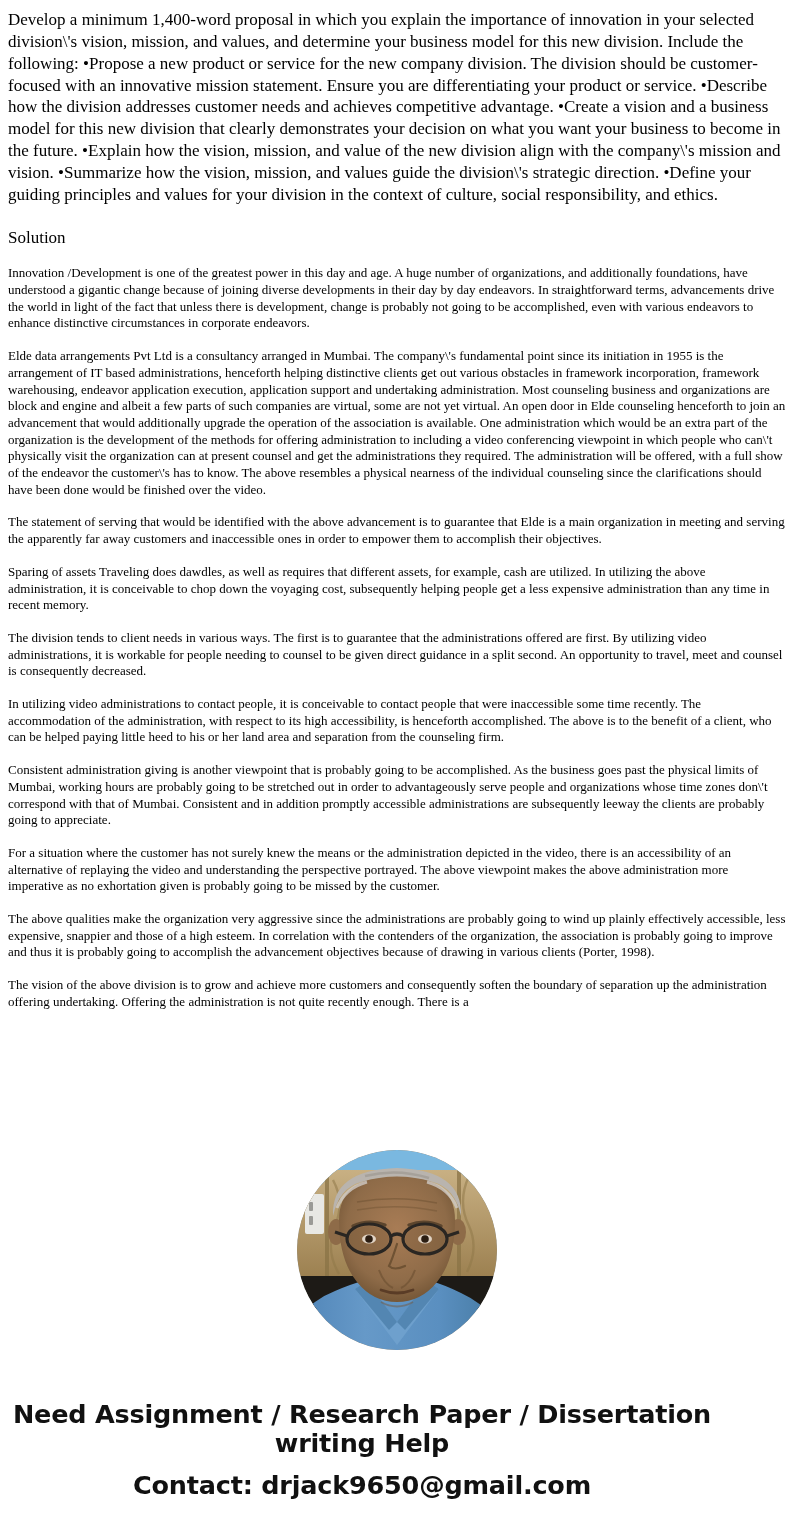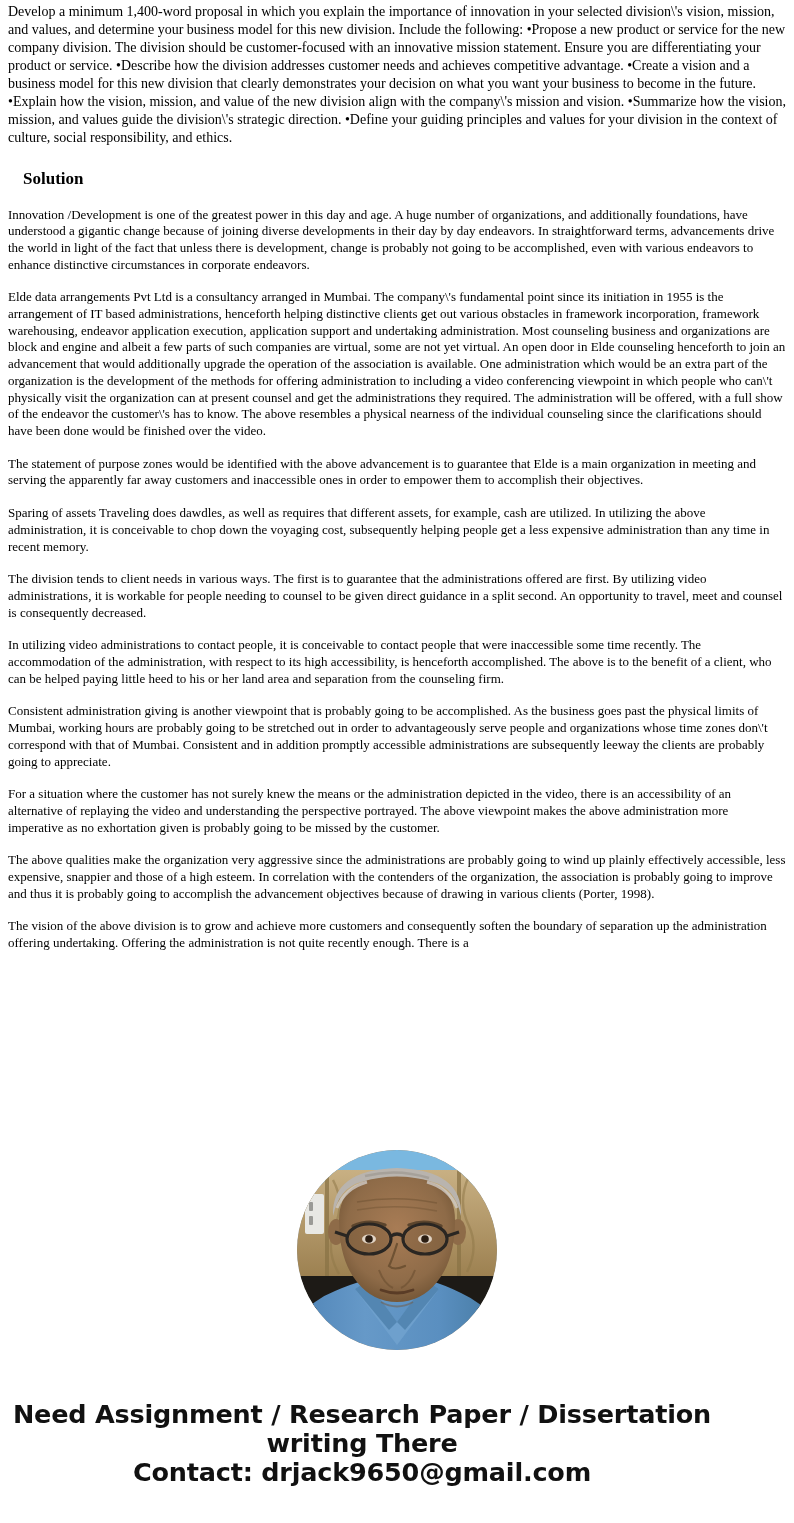--- a/index.html
+++ b/index.html
@@ -26,32 +26,32 @@
     height: 1122px;
     overflow: hidden;
   }
   .doc-inner {
     padding: 0 8px 0 8px;
     box-sizing: border-box;
     width: 794px;
   }
 
   .question-block {
-    font-size: 14px;
+    font-size: 17px;
     line-height: 1.285;
     text-align: left;
     margin: 0;
-    padding-top: 3px;
+    padding-top: 9px;
   }
 
   h2.solution-heading {
     font-family: "Liberation Serif", "DejaVu Serif", serif;
     font-size: 17px;
-    font-weight: bold;
-    margin: 23px 0 18px 15px;
+    font-weight: normal;
+    margin: 23px 0 18px 0;
     line-height: 1.1;
   }
 
   p.body-para {
     font-size: 13px;
     line-height: 1.285;
     margin: 0 0 16px 0;
     text-align: left;
   }
   p.body-para:last-child {
@@ -94,35 +94,35 @@
     font-weight: bold;
     color: #111111;
     line-height: 1.12;
   }
   .promo .promo-line {
     font-size: 25.5px;
     letter-spacing: -0.2px;
     display: block;
   }
   .promo .promo-line-1 { padding: 0 6px; }
-  .promo .promo-line-3 { margin-top: 1px; }
+  .promo .promo-line-3 { margin-top: 14px; }
 </style>
 </head>
 <body>
 
 <div class="doc-scroll">
   <div class="doc-inner">
 
     <p class="question-block">Develop a minimum 1,400-word proposal in which you explain the importance of innovation in your selected division\'s vision, mission, and values, and determine your business model for this new division. Include the following: •Propose a new product or service for the new company division. The division should be customer-focused with an innovative mission statement. Ensure you are differentiating your product or service. •Describe how the division addresses customer needs and achieves competitive advantage. •Create a vision and a business model for this new division that clearly demonstrates your decision on what you want your business to become in the future. •Explain how the vision, mission, and value of the new division align with the company\'s mission and vision. •Summarize how the vision, mission, and values guide the division\'s strategic direction. •Define your guiding principles and values for your division in the context of culture, social responsibility, and ethics.</p>
 
     <h2 class="solution-heading">Solution</h2>
 
     <p class="body-para">Innovation /Development is one of the greatest power in this day and age. A huge number of organizations, and additionally foundations, have understood a gigantic change because of joining diverse developments in their day by day endeavors. In straightforward terms, advancements drive the world in light of the fact that unless there is development, change is probably not going to be accomplished, even with various endeavors to enhance distinctive circumstances in corporate endeavors.</p>
     <p class="body-para">Elde data arrangements Pvt Ltd is a consultancy arranged in Mumbai. The company\'s fundamental point since its initiation in 1955 is the arrangement of IT based administrations, henceforth helping distinctive clients get out various obstacles in framework incorporation, framework warehousing, endeavor application execution, application support and undertaking administration. Most counseling business and organizations are block and engine and albeit a few parts of such companies are virtual, some are not yet virtual. An open door in Elde counseling henceforth to join an advancement that would additionally upgrade the operation of the association is available. One administration which would be an extra part of the organization is the development of the methods for offering administration to including a video conferencing viewpoint in which people who can\'t physically visit the organization can at present counsel and get the administrations they required. The administration will be offered, with a full show of the endeavor the customer\'s has to know. The above resembles a physical nearness of the individual counseling since the clarifications should have been done would be finished over the video.</p>
-    <p class="body-para">The statement of purpose zones would be identified with the above advancement is to guarantee that Elde is a main organization in meeting and serving the apparently far away customers and inaccessible ones in order to empower them to accomplish their objectives.</p>
+    <p class="body-para">The statement of serving that would be identified with the above advancement is to guarantee that Elde is a main organization in meeting and serving the apparently far away customers and inaccessible ones in order to empower them to accomplish their objectives.</p>
     <p class="body-para">Sparing of assets Traveling does dawdles, as well as requires that different assets, for example, cash are utilized. In utilizing the above administration, it is conceivable to chop down the voyaging cost, subsequently helping people get a less expensive administration than any time in recent memory.</p>
     <p class="body-para">The division tends to client needs in various ways. The first is to guarantee that the administrations offered are first. By utilizing video administrations, it is workable for people needing to counsel to be given direct guidance in a split second. An opportunity to travel, meet and counsel is consequently decreased.</p>
     <p class="body-para">In utilizing video administrations to contact people, it is conceivable to contact people that were inaccessible some time recently. The accommodation of the administration, with respect to its high accessibility, is henceforth accomplished. The above is to the benefit of a client, who can be helped paying little heed to his or her land area and separation from the counseling firm.</p>
     <p class="body-para">Consistent administration giving is another viewpoint that is probably going to be accomplished. As the business goes past the physical limits of Mumbai, working hours are probably going to be stretched out in order to advantageously serve people and organizations whose time zones don\'t correspond with that of Mumbai. Consistent and in addition promptly accessible administrations are subsequently leeway the clients are probably going to appreciate.</p>
     <p class="body-para">For a situation where the customer has not surely knew the means or the administration depicted in the video, there is an accessibility of an alternative of replaying the video and understanding the perspective portrayed. The above viewpoint makes the above administration more imperative as no exhortation given is probably going to be missed by the customer.</p>
     <p class="body-para">The above qualities make the organization very aggressive since the administrations are probably going to wind up plainly effectively accessible, less expensive, snappier and those of a high esteem. In correlation with the contenders of the organization, the association is probably going to improve and thus it is probably going to accomplish the advancement objectives because of drawing in various clients (Porter, 1998).</p>
     <p class="body-para">The vision of the above division is to grow and achieve more customers and consequently soften the boundary of separation up the administration offering undertaking. Offering the administration is not quite recently enough. There is a</p>
 
   </div>
 </div>
@@ -216,15 +216,15 @@
         <path d="M84 140 q16 6 32 0" stroke="#5a3c26" stroke-width="2.8" fill="none" stroke-linecap="round"></path>
 
         <path d="M84 152 q16 9 32 0" stroke="#74553a" stroke-width="2" fill="none" opacity="0.5"></path>
       </g>
     </svg>
   </div>
 </div>
 
 <div class="promo">
   <span class="promo-line promo-line-1">Need Assignment / Research Paper / Dissertation</span>
-  <span class="promo-line promo-line-2">writing There</span>
+  <span class="promo-line promo-line-2">writing Help</span>
   <span class="promo-line promo-line-3">Contact: drjack9650@gmail.com</span>
 </div>
 
 </body></html>

